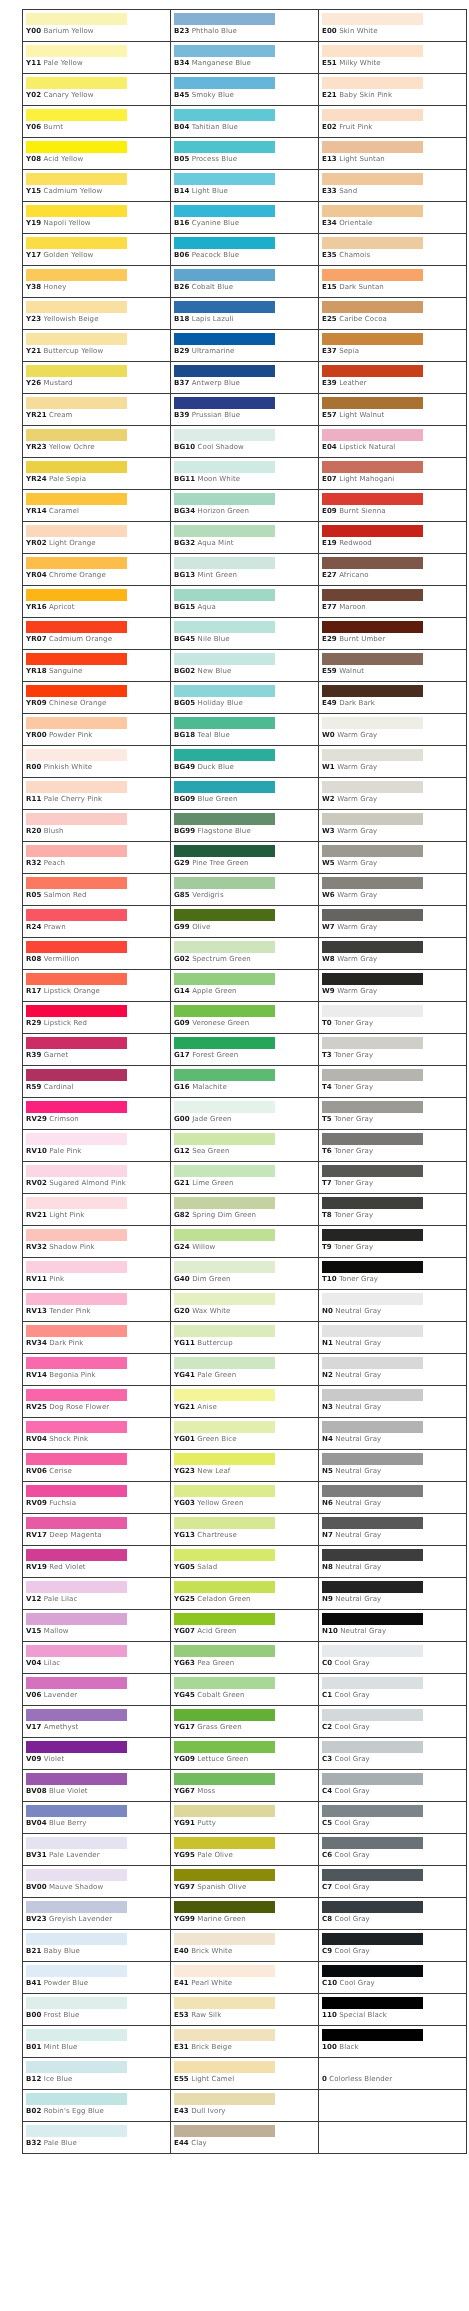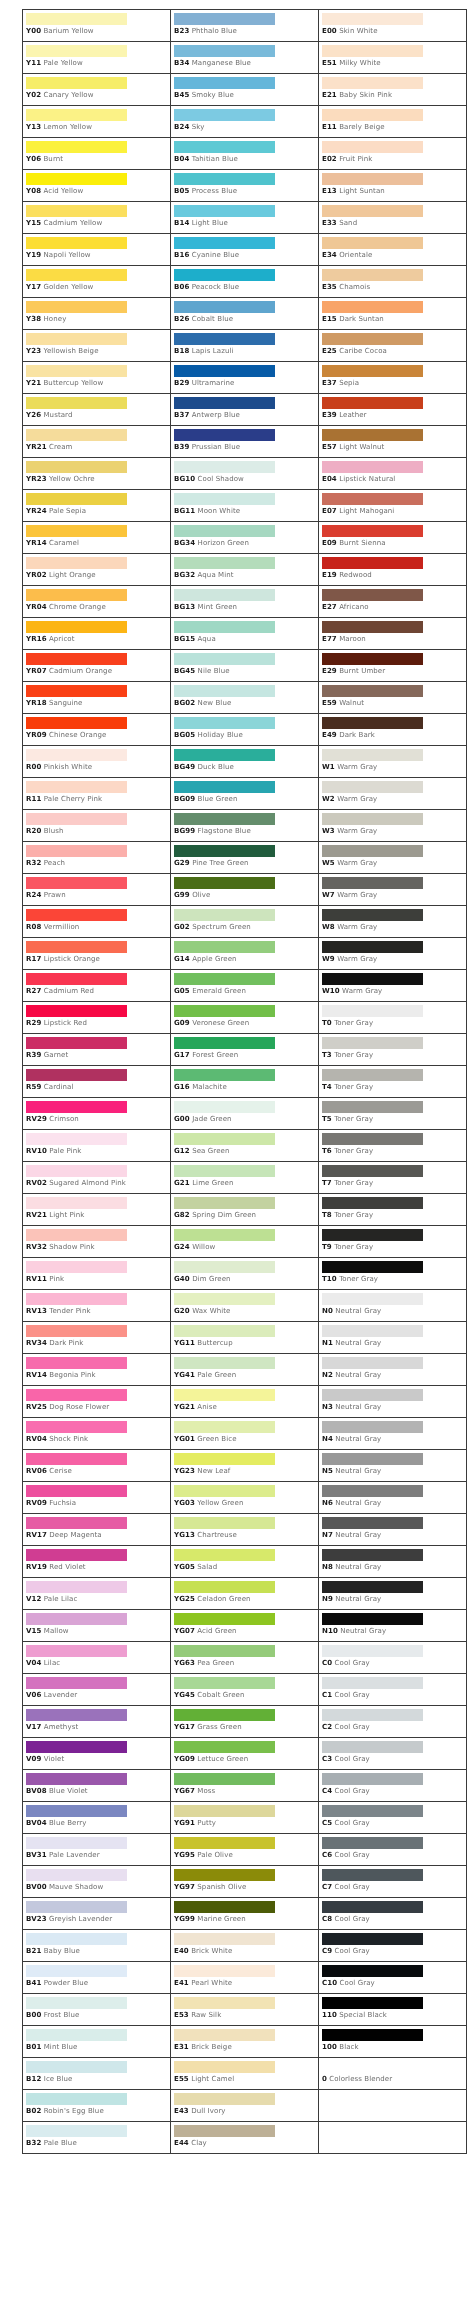--- a/index.html
+++ b/index.html
@@ -106,34 +106,20 @@
             <span class="swatch" style="background: rgb(101, 182, 218);"></span>
             <span class="caption"><span class="code">B45</span> <span class="cname">Smoky Blue</span></span>
           </td>
           <td class="cell">
             <span class="swatch" style="background: rgb(251, 225, 201);"></span>
             <span class="caption"><span class="code">E21</span> <span class="cname">Baby Skin Pink</span></span>
           </td>
         </tr>
         <tr>
           <td class="cell">
-            <span class="swatch" style="background: rgb(251, 242, 134);"></span>
-            <span class="caption"><span class="code">Y13</span> <span class="cname">Lemon Yellow</span></span>
-          </td>
-          <td class="cell">
-            <span class="swatch" style="background: rgb(124, 202, 226);"></span>
-            <span class="caption"><span class="code">B24</span> <span class="cname">Sky</span></span>
-          </td>
-          <td class="cell">
-            <span class="swatch" style="background: rgb(251, 220, 190);"></span>
-            <span class="caption"><span class="code">E11</span> <span class="cname">Barely Beige</span></span>
-          </td>
-        </tr>
-        <tr>
-          <td class="cell">
             <span class="swatch" style="background: rgb(251, 241, 60);"></span>
             <span class="caption"><span class="code">Y06</span> <span class="cname">Burnt</span></span>
           </td>
           <td class="cell">
             <span class="swatch" style="background: rgb(94, 201, 212);"></span>
             <span class="caption"><span class="code">B04</span> <span class="cname">Tahitian Blue</span></span>
           </td>
           <td class="cell">
             <span class="swatch" style="background: rgb(251, 220, 197);"></span>
             <span class="caption"><span class="code">E02</span> <span class="cname">Fruit Pink</span></span>
@@ -386,20 +372,34 @@
             <span class="swatch" style="background: rgb(139, 213, 216);"></span>
             <span class="caption"><span class="code">BG05</span> <span class="cname">Holiday Blue</span></span>
           </td>
           <td class="cell">
             <span class="swatch" style="background: rgb(74, 45, 31);"></span>
             <span class="caption"><span class="code">E49</span> <span class="cname">Dark Bark</span></span>
           </td>
         </tr>
         <tr>
           <td class="cell">
+            <span class="swatch" style="background: rgb(251, 200, 161);"></span>
+            <span class="caption"><span class="code">YR00</span> <span class="cname">Powder Pink</span></span>
+          </td>
+          <td class="cell">
+            <span class="swatch" style="background: rgb(77, 186, 146);"></span>
+            <span class="caption"><span class="code">BG18</span> <span class="cname">Teal Blue</span></span>
+          </td>
+          <td class="cell">
+            <span class="swatch" style="background: rgb(238, 238, 230);"></span>
+            <span class="caption"><span class="code">W0</span> <span class="cname">Warm Gray</span></span>
+          </td>
+        </tr>
+        <tr>
+          <td class="cell">
             <span class="swatch" style="background: rgb(252, 233, 225);"></span>
             <span class="caption"><span class="code">R00</span> <span class="cname">Pinkish White</span></span>
           </td>
           <td class="cell">
             <span class="swatch" style="background: rgb(42, 174, 155);"></span>
             <span class="caption"><span class="code">BG49</span> <span class="cname">Duck Blue</span></span>
           </td>
           <td class="cell">
             <span class="swatch" style="background: rgb(225, 224, 214);"></span>
             <span class="caption"><span class="code">W1</span> <span class="cname">Warm Gray</span></span>
@@ -442,20 +442,34 @@
             <span class="swatch" style="background: rgb(33, 92, 61);"></span>
             <span class="caption"><span class="code">G29</span> <span class="cname">Pine Tree Green</span></span>
           </td>
           <td class="cell">
             <span class="swatch" style="background: rgb(156, 154, 144);"></span>
             <span class="caption"><span class="code">W5</span> <span class="cname">Warm Gray</span></span>
           </td>
         </tr>
         <tr>
           <td class="cell">
+            <span class="swatch" style="background: rgb(251, 121, 96);"></span>
+            <span class="caption"><span class="code">R05</span> <span class="cname">Salmon Red</span></span>
+          </td>
+          <td class="cell">
+            <span class="swatch" style="background: rgb(161, 203, 156);"></span>
+            <span class="caption"><span class="code">G85</span> <span class="cname">Verdigris</span></span>
+          </td>
+          <td class="cell">
+            <span class="swatch" style="background: rgb(132, 130, 122);"></span>
+            <span class="caption"><span class="code">W6</span> <span class="cname">Warm Gray</span></span>
+          </td>
+        </tr>
+        <tr>
+          <td class="cell">
             <span class="swatch" style="background: rgb(250, 85, 98);"></span>
             <span class="caption"><span class="code">R24</span> <span class="cname">Prawn</span></span>
           </td>
           <td class="cell">
             <span class="swatch" style="background: rgb(74, 109, 22);"></span>
             <span class="caption"><span class="code">G99</span> <span class="cname">Olive</span></span>
           </td>
           <td class="cell">
             <span class="swatch" style="background: rgb(101, 100, 96);"></span>
             <span class="caption"><span class="code">W7</span> <span class="cname">Warm Gray</span></span>
@@ -480,34 +494,20 @@
             <span class="swatch" style="background: rgb(250, 107, 80);"></span>
             <span class="caption"><span class="code">R17</span> <span class="cname">Lipstick Orange</span></span>
           </td>
           <td class="cell">
             <span class="swatch" style="background: rgb(147, 205, 126);"></span>
             <span class="caption"><span class="code">G14</span> <span class="cname">Apple Green</span></span>
           </td>
           <td class="cell">
             <span class="swatch" style="background: rgb(37, 37, 34);"></span>
             <span class="caption"><span class="code">W9</span> <span class="cname">Warm Gray</span></span>
-          </td>
-        </tr>
-        <tr>
-          <td class="cell">
-            <span class="swatch" style="background: rgb(249, 53, 81);"></span>
-            <span class="caption"><span class="code">R27</span> <span class="cname">Cadmium Red</span></span>
-          </td>
-          <td class="cell">
-            <span class="swatch" style="background: rgb(113, 191, 94);"></span>
-            <span class="caption"><span class="code">G05</span> <span class="cname">Emerald Green</span></span>
-          </td>
-          <td class="cell">
-            <span class="swatch" style="background: rgb(17, 17, 17);"></span>
-            <span class="caption"><span class="code">W10</span> <span class="cname">Warm Gray</span></span>
           </td>
         </tr>
         <tr>
           <td class="cell">
             <span class="swatch" style="background: rgb(247, 8, 69);"></span>
             <span class="caption"><span class="code">R29</span> <span class="cname">Lipstick Red</span></span>
           </td>
           <td class="cell">
             <span class="swatch" style="background: rgb(114, 191, 73);"></span>
             <span class="caption"><span class="code">G09</span> <span class="cname">Veronese Green</span></span>

